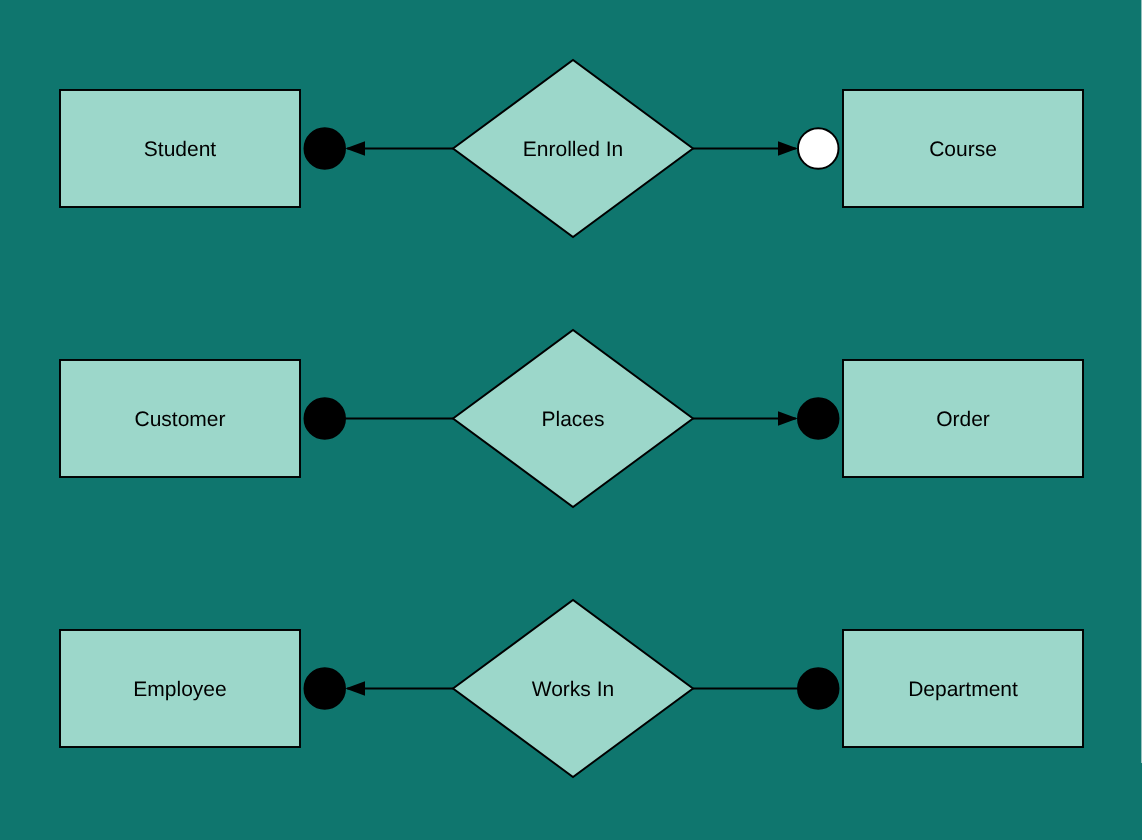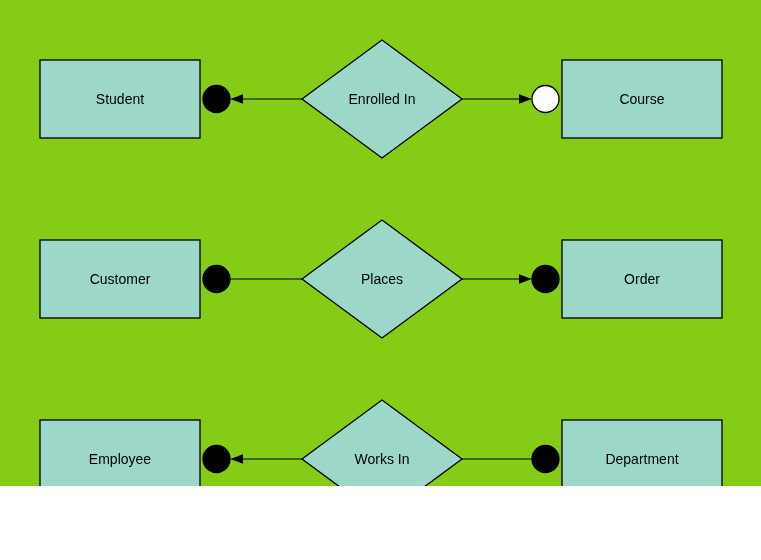--- a/index.html
+++ b/index.html
@@ -3,22 +3,22 @@
 <meta charset="utf-8">
 <style>
   html, body {
     margin: 0;
     padding: 0;
     background: #ffffff;
   }
   .canvas {
     position: relative;
     width: 761px;
-    height: 486px;
-    background: #84cc16;
+    height: 560px;
+    background: #0f766e;
     overflow: hidden;
     font-family: "Liberation Sans", sans-serif;
   }
   svg text {
     font-family: "Liberation Sans", sans-serif;
     font-size: 14px;
     fill: #000000;
   }
 </style>
 </head>

